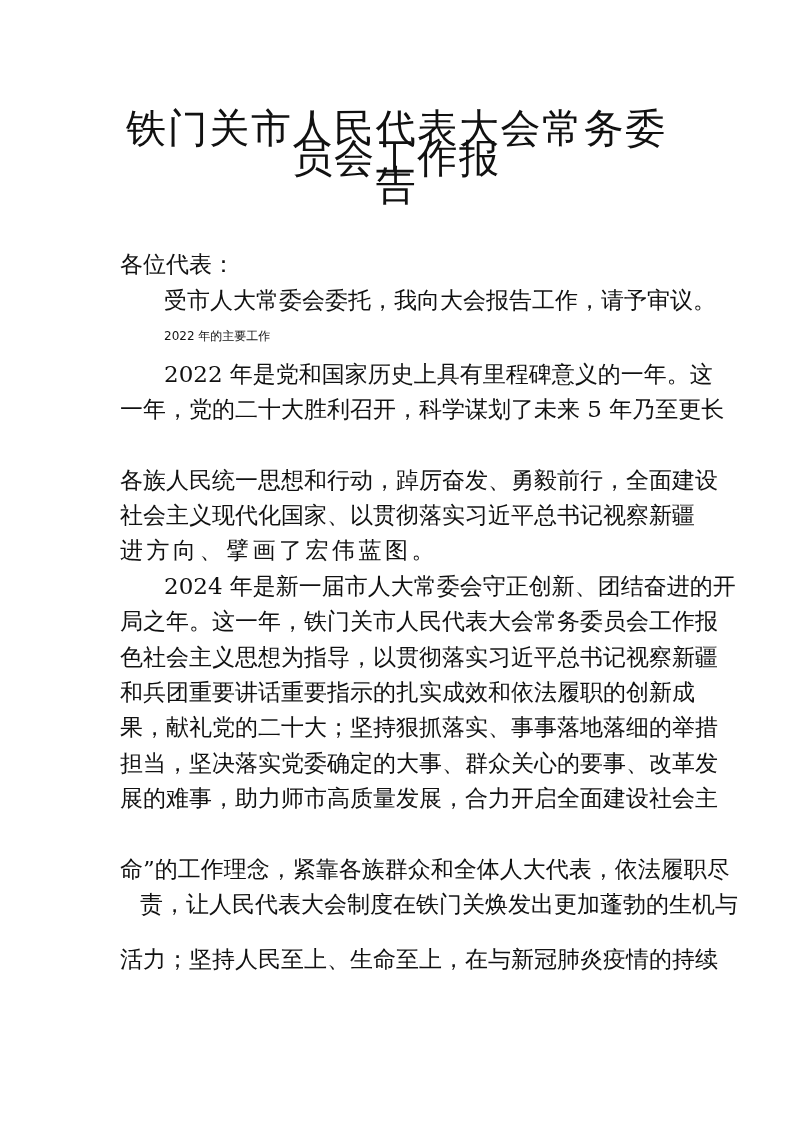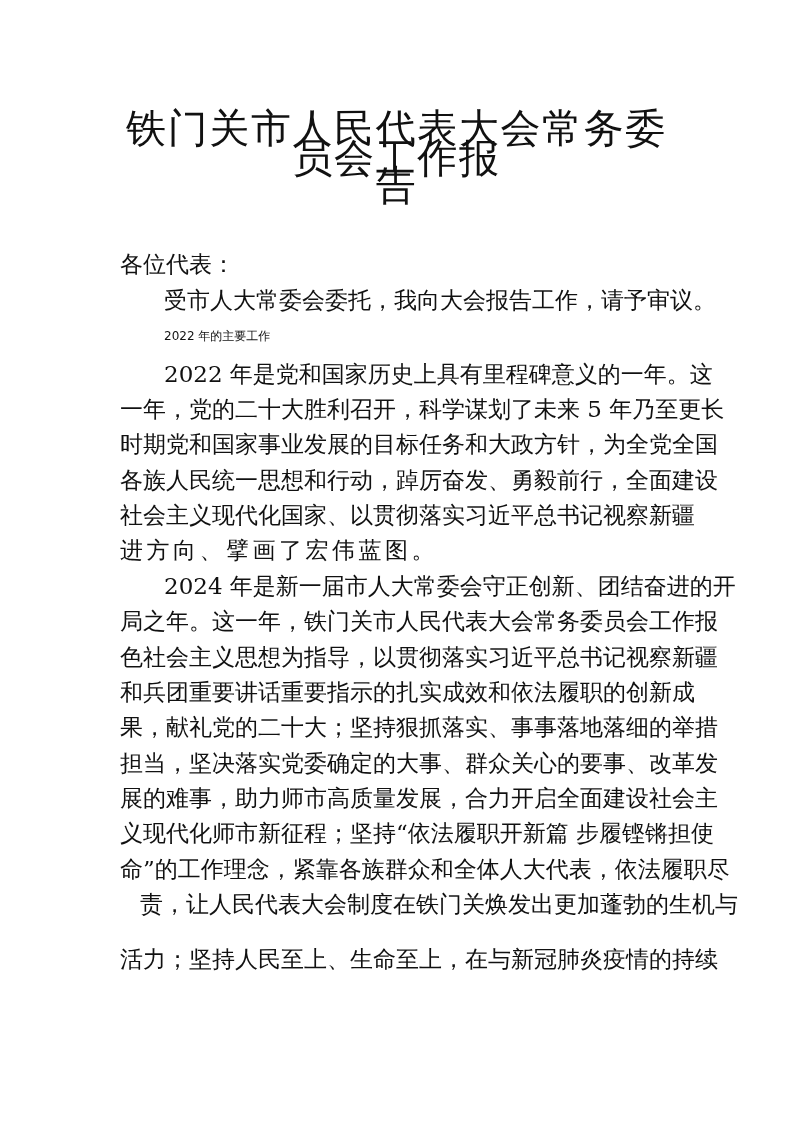--- a/index.html
+++ b/index.html
@@ -40,29 +40,27 @@
 <div class="page">
   <div class="title l1">铁门关市人民代表大会常务委员会工作报</div>
   <div class="title l2">告</div>
 
   <div class="body-line" style="top:253px;">各位代表：</div>
   <div class="body-line indent" style="top:289px;">受市人大常委会委托，我向大会报告工作，请予审议。</div>
   <div class="body-line indent heading" style="top:325px;">2022 年的主要工作</div>
 
   <div class="body-line indent justify" style="top:363px;">2022 年是党和国家历史上具有里程碑意义的一年。这</div>
   <div class="body-line justify" style="top:398px;">一年，党的二十大胜利召开，科学谋划了未来 5 年乃至更长</div>
-  <div class="body-line justify" style="top:433px;">时期党和国家事业发展的目标任务和大政方针，为全党全国</div>
   <div class="body-line justify" style="top:469px;">各族人民统一思想和行动，踔厉奋发、勇毅前行，全面建设</div>
   <div class="body-line justify" style="top:504px;">社会主义现代化国家、以贯彻落实习近平总书记视察新疆</div>
   <div class="body-line" style="top:539px; letter-spacing:3.5px;">进方向、擘画了宏伟蓝图。</div>
 
   <div class="body-line indent justify" style="top:575px;">2024 年是新一届市人大常委会守正创新、团结奋进的开</div>
   <div class="body-line justify" style="top:610px;">局之年。这一年，铁门关市人民代表大会常务委员会工作报</div>
   <div class="body-line justify" style="top:646px;">色社会主义思想为指导，以贯彻落实习近平总书记视察新疆</div>
   <div class="body-line justify" style="top:681px;">和兵团重要讲话重要指示的扎实成效和依法履职的创新成</div>
   <div class="body-line justify" style="top:716px;">果，献礼党的二十大；坚持狠抓落实、事事落地落细的举措</div>
   <div class="body-line justify" style="top:752px;">担当，坚决落实党委确定的大事、群众关心的要事、改革发</div>
   <div class="body-line justify" style="top:787px;">展的难事，助力师市高质量发展，合力开启全面建设社会主</div>
-  <div class="body-line justify" style="top:822px;">义现代化师市新征程；坚持“依法履职开新篇 步履铿锵担使</div>
   <div class="body-line justify" style="top:858px;">命”的工作理念，紧靠各族群众和全体人大代表，依法履职尽</div>
   <div class="body-line justify" style="top:893px;margin-left:20px;">责，让人民代表大会制度在铁门关焕发出更加蓬勃的生机与</div>
   <div class="body-line justify" style="top:948px;">活力；坚持人民至上、生命至上，在与新冠肺炎疫情的持续</div>
 </div>
 
 </body></html>

